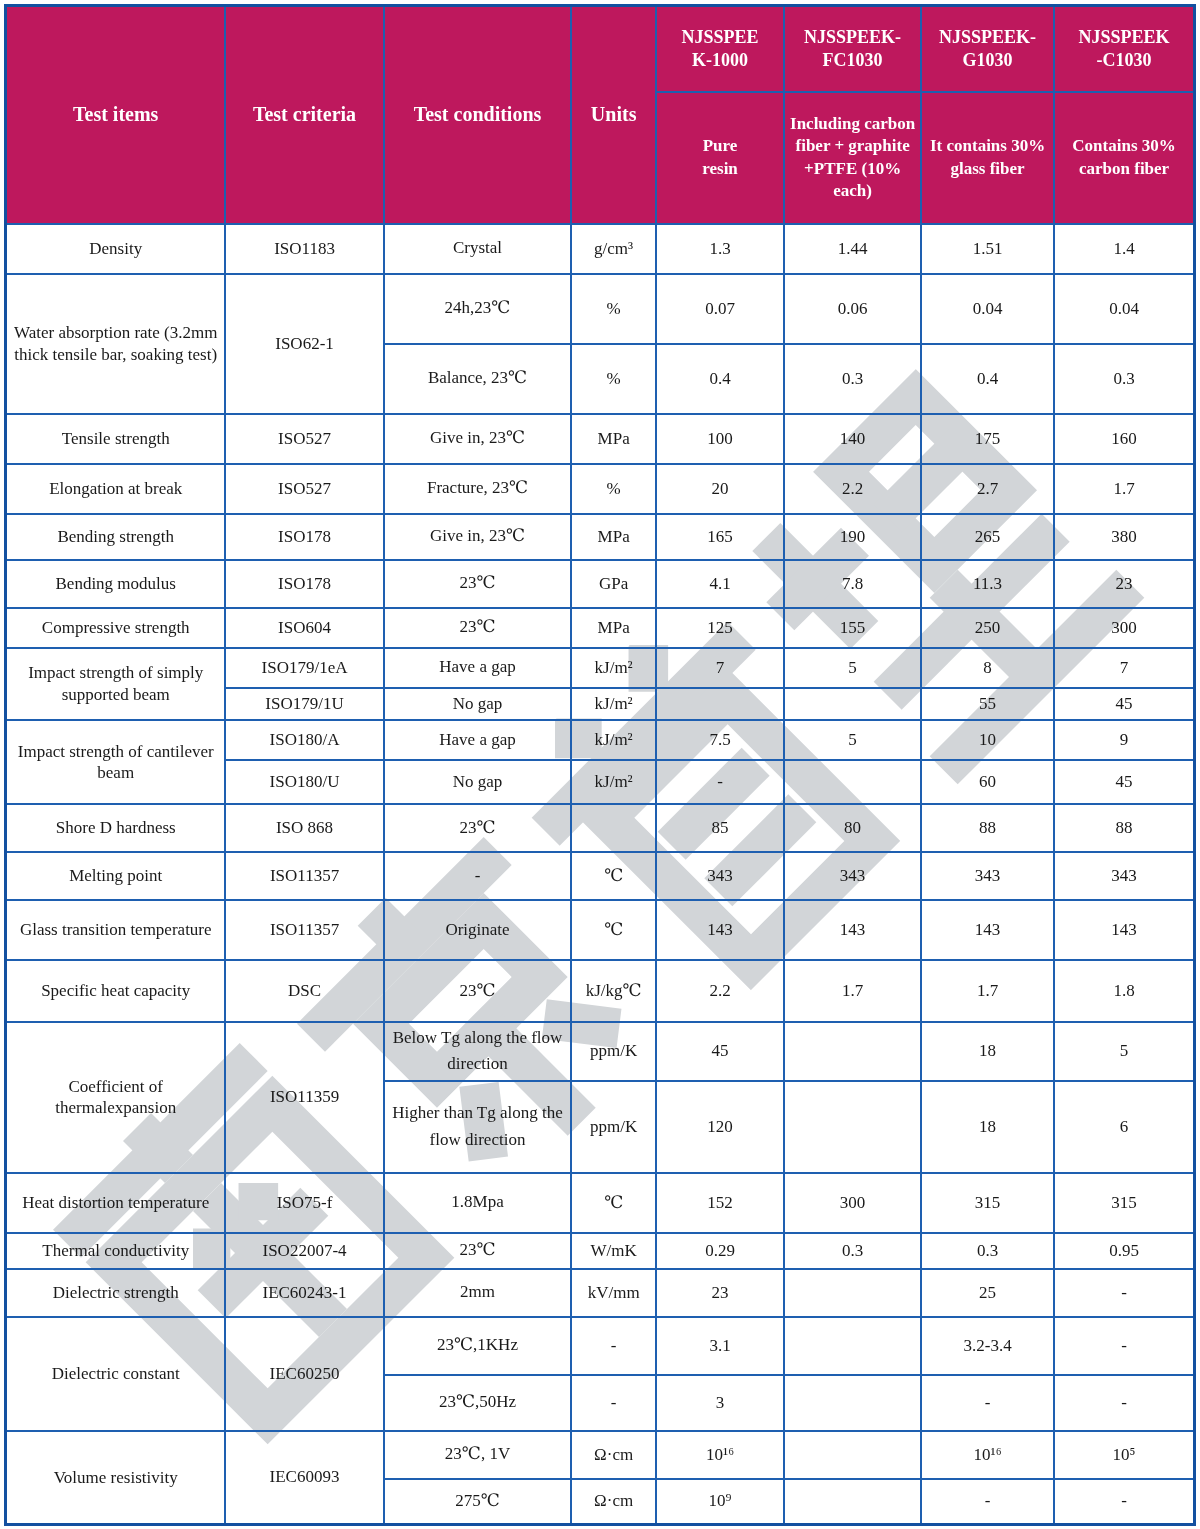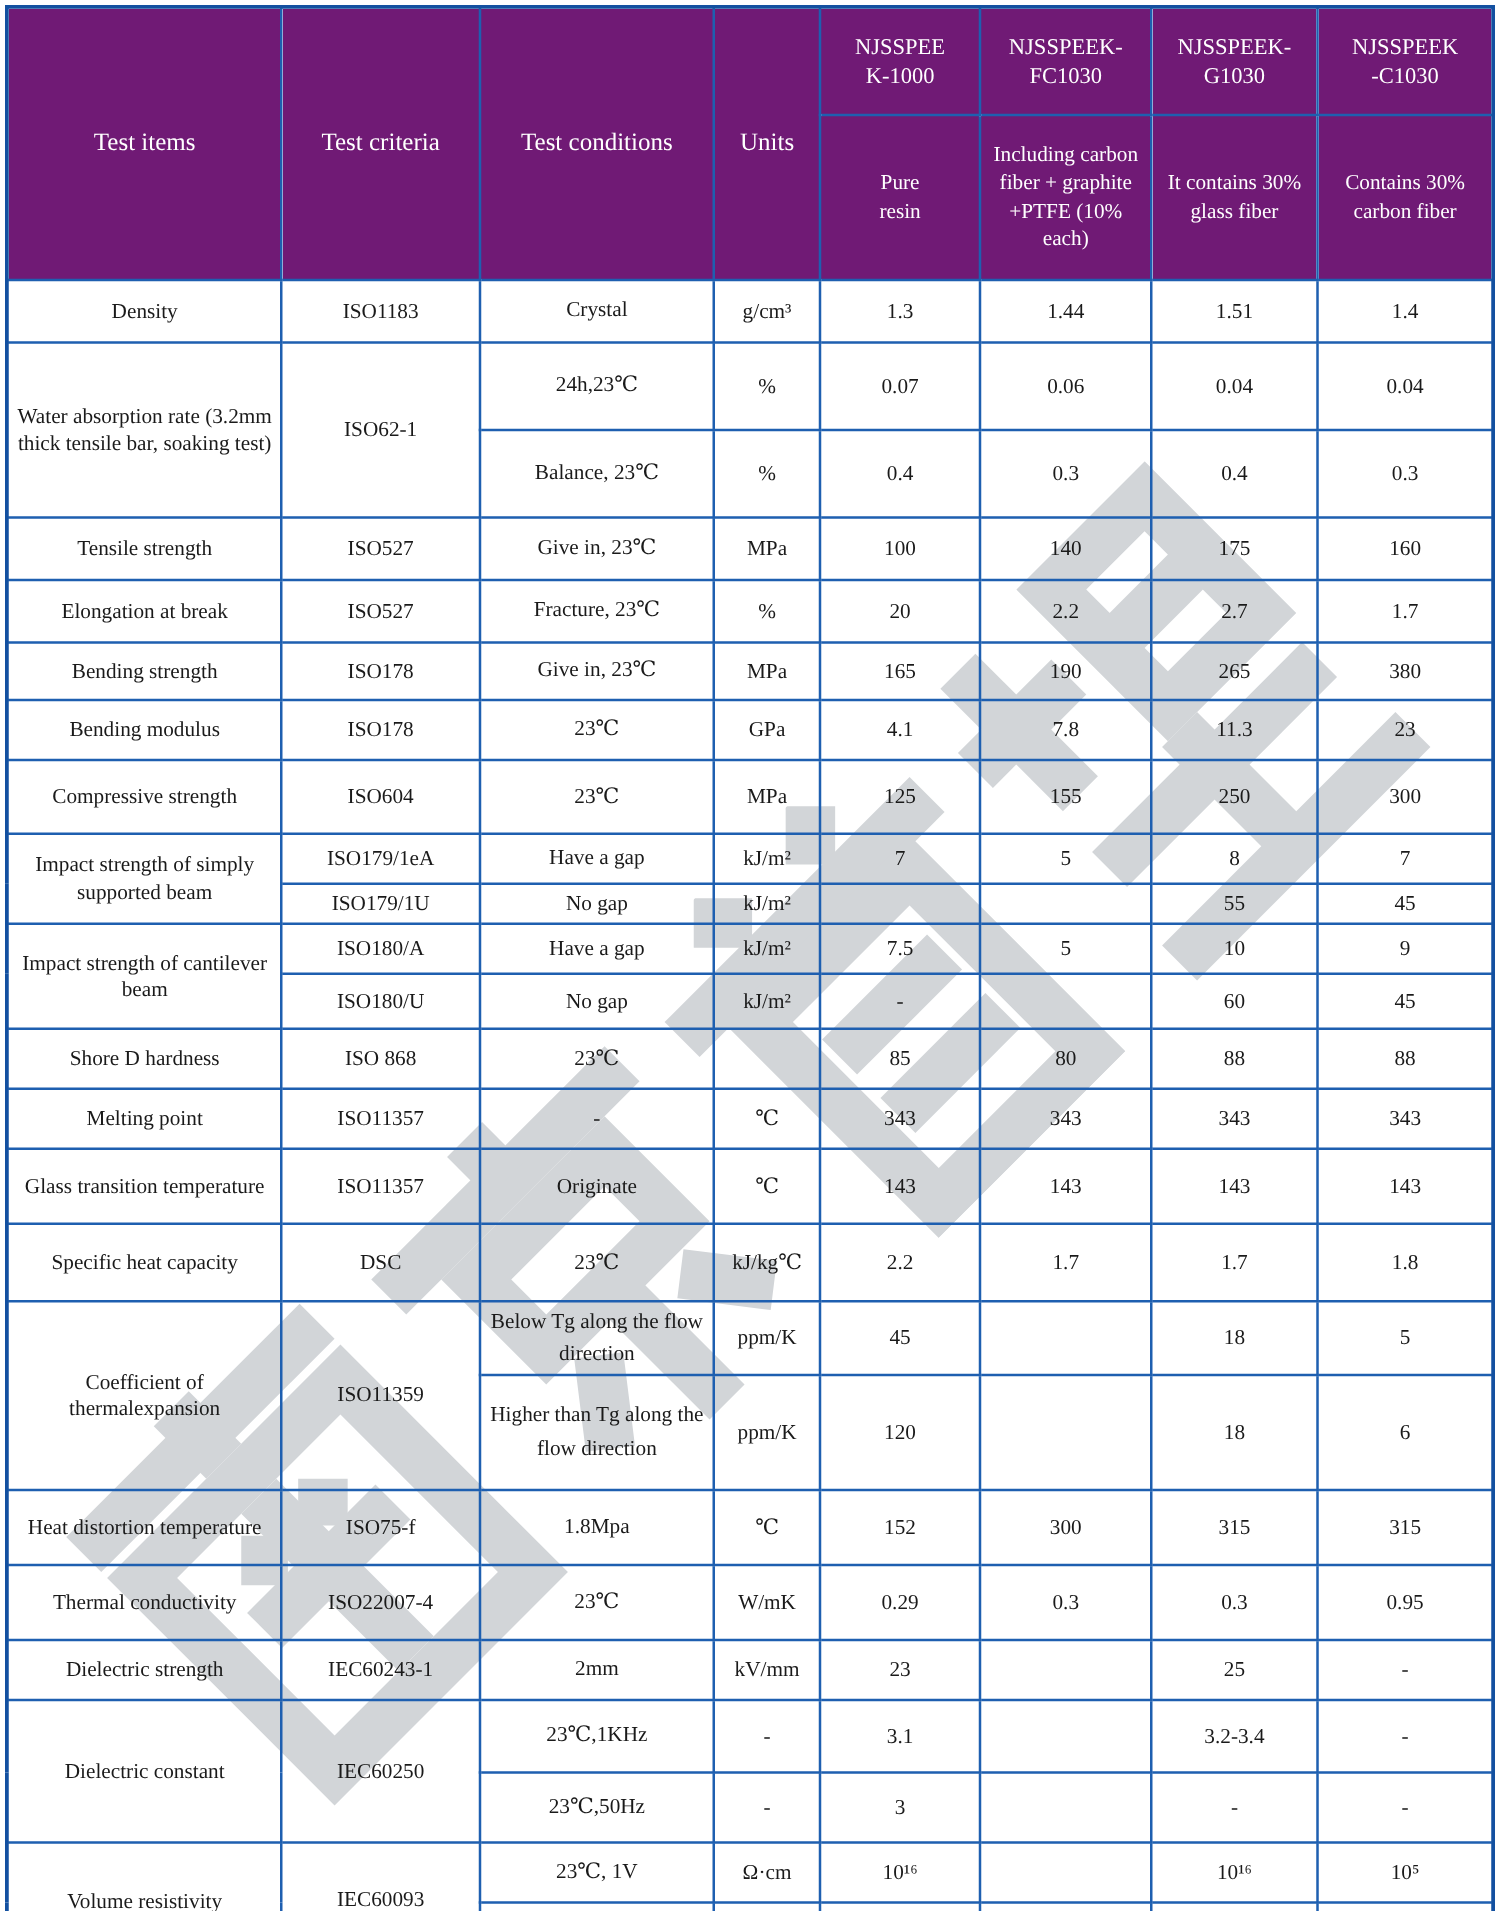--- a/index.html
+++ b/index.html
@@ -11,21 +11,21 @@
   .wm-glyph { position:absolute; width:330px; height:330px;
               transform:translate(-50%,-50%) rotate(-45deg); }
   .wm-glyph svg { width:100%; height:100%; }
   .wm-glyph path, .wm-glyph rect { fill:none; stroke:#d2d5d8; stroke-width:12; }
 
   table.sheet { position:relative; z-index:1; width:100%; border-collapse:collapse;
                 table-layout:fixed; border:3px solid #1350a0; }
   td, th { border:2px solid #1e5fb0; text-align:center; vertical-align:middle;
            padding:2px 3px; overflow:hidden; }
 
-  th { background:#701a75; color:#ffffff; font-weight:normal; }
+  th { background:#be185d; color:#ffffff; font-weight:bold; }
   .h-label { font-size:20px; }
   .p-name  { font-size:18px; white-space:pre-line; line-height:1.25; }
   .p-desc  { font-size:17px; white-space:pre-line; line-height:1.3; }
 
   td { background:transparent; font-size:17px; }
   .c-item { line-height:1.25; }
   .c-cond { line-height:1.55;margin-left:44px; }
 </style>
 </head>
 <body>
@@ -177,21 +177,21 @@
       <td class="c-item">Bending modulus</td>
       <td class="c-crit">ISO178</td>
       <td class="c-cond">23℃</td>
       <td class="c-unit">GPa</td>
       <td class="c-val">4.1</td>
       <td class="c-val">7.8</td>
       <td class="c-val">11.3</td>
       <td class="c-val">23</td>
     </tr>
 
-    <tr style="height:59px">
+    <tr style="height:40px">
       <td class="c-item">Compressive strength</td>
       <td class="c-crit">ISO604</td>
       <td class="c-cond">23℃</td>
       <td class="c-unit">MPa</td>
       <td class="c-val">125</td>
       <td class="c-val">155</td>
       <td class="c-val">250</td>
       <td class="c-val">300</td>
     </tr>
 
@@ -302,21 +302,21 @@
       <td class="c-item">Heat distortion temperature</td>
       <td class="c-crit">ISO75-f</td>
       <td class="c-cond">1.8Mpa</td>
       <td class="c-unit">℃</td>
       <td class="c-val">152</td>
       <td class="c-val">300</td>
       <td class="c-val">315</td>
       <td class="c-val">315</td>
     </tr>
 
-    <tr style="height:60px">
+    <tr style="height:36px">
       <td class="c-item">Thermal conductivity</td>
       <td class="c-crit">ISO22007-4</td>
       <td class="c-cond">23℃</td>
       <td class="c-unit">W/mK</td>
       <td class="c-val">0.29</td>
       <td class="c-val">0.3</td>
       <td class="c-val">0.3</td>
       <td class="c-val">0.95</td>
     </tr>
 

